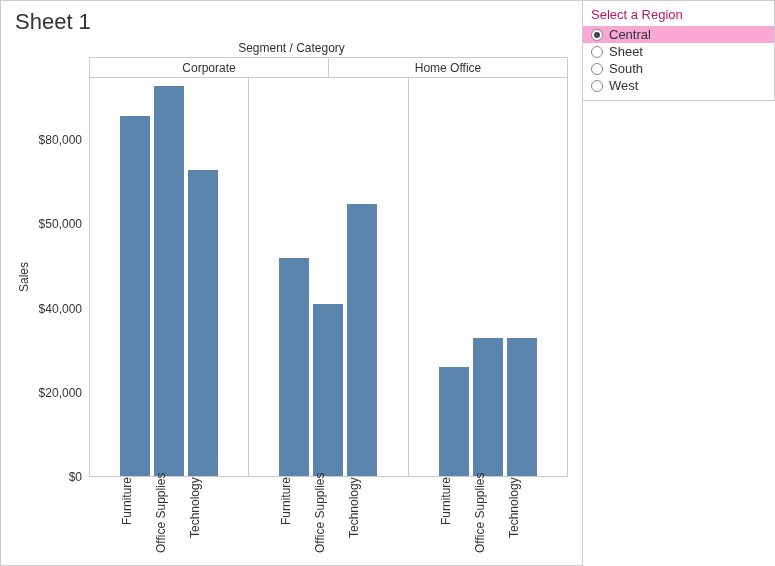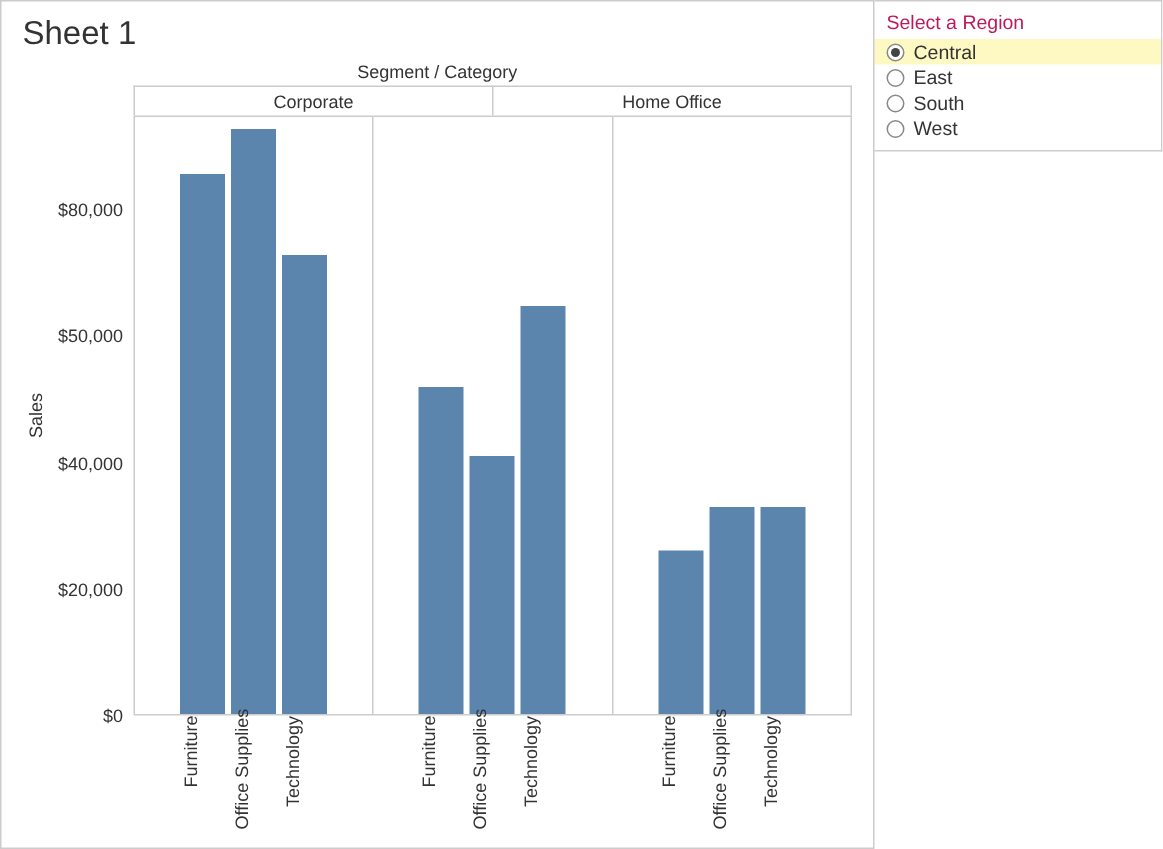--- a/index.html
+++ b/index.html
@@ -152,21 +152,21 @@
   .filter-option {
     display: flex;
     align-items: center;
     gap: 6px;
     padding: 1px 8px;
     font-size: 13px;
     color: #333;
     cursor: pointer;
   }
   .filter-option.selected {
-    background: #fef9c3;
+    background: #f9a8d4;
   }
   .radio {
     width: 12px;
     height: 12px;
     border: 1px solid #888;
     border-radius: 50%;
     display: inline-flex;
     align-items: center;
     justify-content: center;
     background: #fff;
@@ -252,21 +252,21 @@
 <div class="side-panel">
   <div class="filter-card">
     <div class="filter-title">Select a Region</div>
     <div class="filter-options" id="filter-options">
         <div class="filter-option selected">
           <span class="radio checked"></span>
           <span>Central</span>
         </div>
         <div class="filter-option">
           <span class="radio"></span>
-          <span>East</span>
+          <span>Sheet</span>
         </div>
         <div class="filter-option">
           <span class="radio"></span>
           <span>South</span>
         </div>
         <div class="filter-option">
           <span class="radio"></span>
           <span>West</span>
         </div>
       </div>

